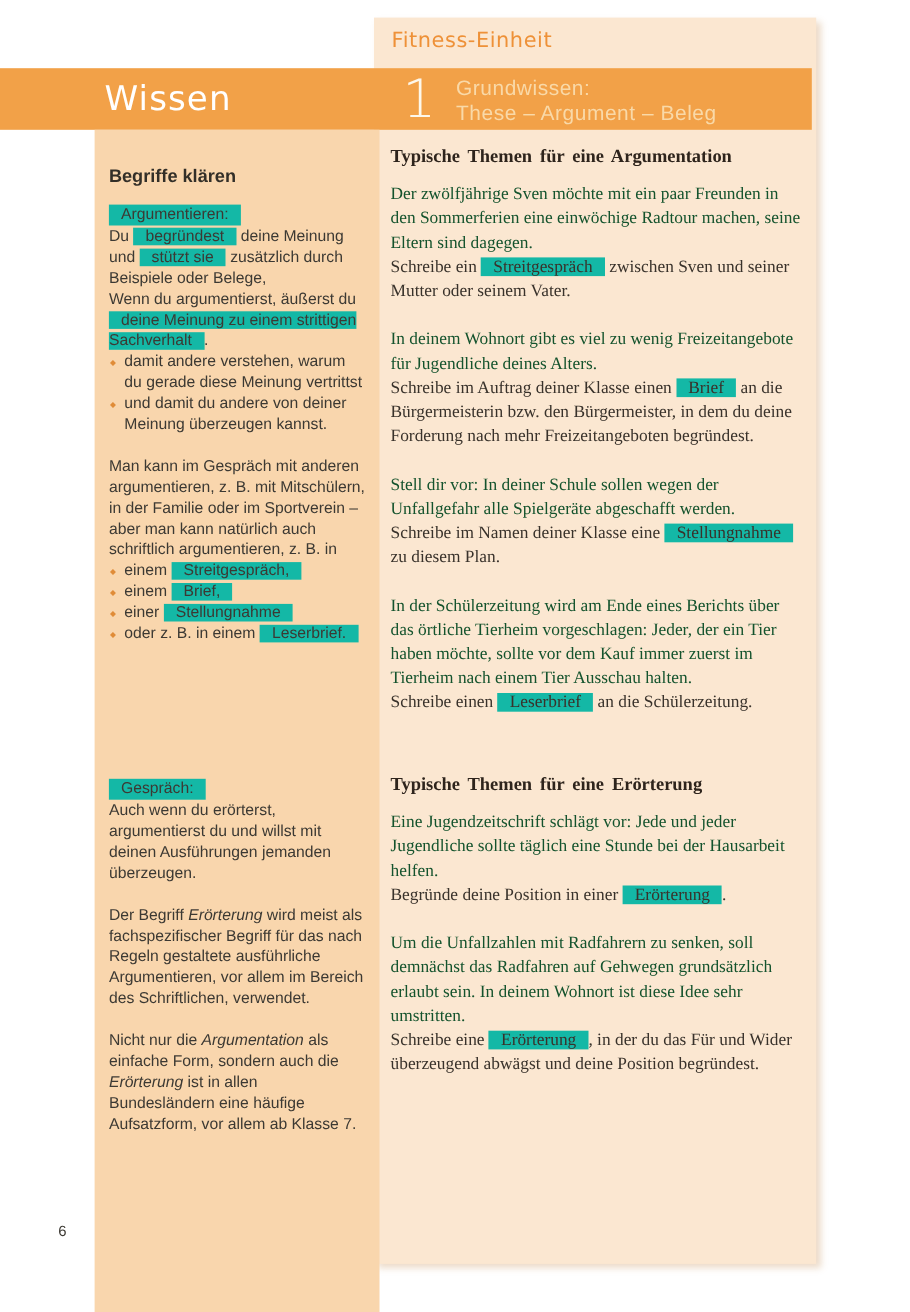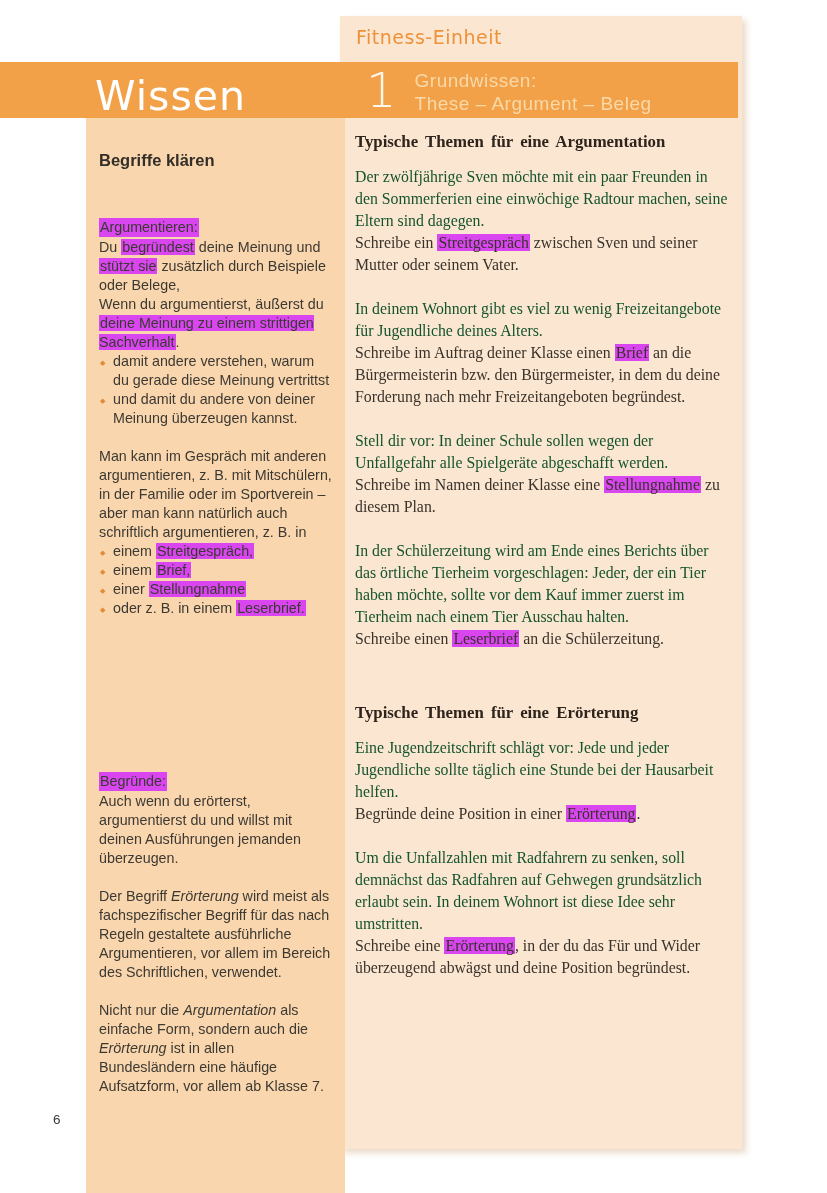--- a/index.html
+++ b/index.html
@@ -26,21 +26,21 @@
   }
   
   .banner{
     position:absolute;left:0;top:62px;
     width:738px;height:56px;
     background:#F2A148;
     display:flex;align-items:center;
   }
   .banner-title{
     position:absolute;left:95px;top:10px;
-    color:#ffffff;font-size:41px;letter-spacing:1px;
+    color:#ffffff;font-size:31px;letter-spacing:1px;
     font-family:"DejaVu Sans",cursive,sans-serif;
   }
   .unit-block{
     position:absolute;left:366px;top:2px;
     display:flex;align-items:flex-start;
   }
   .unit-number{
     color:#FDF7EB;font-size:48px;line-height:52px;
     font-weight:300;
     font-family:"DejaVu Sans",cursive,sans-serif;
@@ -95,21 +95,21 @@
     font-size:16.8px;line-height:21px;
     color:#2E241C;font-weight:bold;
     word-spacing:3px;
     font-family:"Liberation Serif",serif;
   }
   .right-content h2.second{margin-top:52px;}
   .topic{margin:0 0 22px 0;}
   .topic p{margin:0;}
   .situation{color:#14532d;font-family:Liberation Serif, serif;}
   
-  .hl{background:#d946ef;padding:0 1px;margin-top:32px;}
+  .hl{background:#14b8a6;padding:0 11px;}
   .it{font-style:italic;}
   .page-number{
     position:absolute;left:53px;top:1112px;
     font-size:13.5px;color:#3C3933;
     font-family:"Liberation Sans",sans-serif;
   }
 </style>
 </head>
 <body>
 
@@ -177,21 +177,21 @@
     <p class="gap"><span>Man kann im Gespräch mit anderen argumentieren, z. B. mit Mitschülern, in der Familie oder im Sportverein – aber man kann natürlich auch schriftlich argumentieren, z. B. in</span></p>
     <ul class="plain">
       <li><span>einem </span><span class="hl">Streitgespräch,</span></li>
       <li><span>einem </span><span class="hl">Brief,</span></li>
       <li><span>einer </span><span class="hl">Stellungnahme</span></li>
       <li><span>oder z. B. in einem </span><span class="hl">Leserbrief.</span></li>
     </ul>
 
     <div class="eroertern-block">
       <div>
-        <span class="term hl">Begründe:</span>
+        <span class="term hl">Gespräch:</span>
       </div>
       <p><span>Auch wenn du erörterst, argumentierst du und willst mit deinen Ausführungen jemanden überzeugen.</span></p>
       <p class="gap"><span>Der Begriff </span><span class="it">Erörterung</span><span> wird meist als fachspezifischer Begriff für das nach Regeln gestaltete ausführliche Argumentieren, vor allem im Bereich des Schriftlichen, verwendet.</span></p>
       <p class="gap"><span>Nicht nur die </span><span class="it">Argumentation</span><span> als einfache Form, sondern auch die </span><span class="it">Erörterung</span><span> ist in allen Bundesländern eine häufige Aufsatzform, vor allem ab Klasse 7.</span></p>
     </div>
   </div>
 
   <div class="page-number">6</div>
 
 </div>

